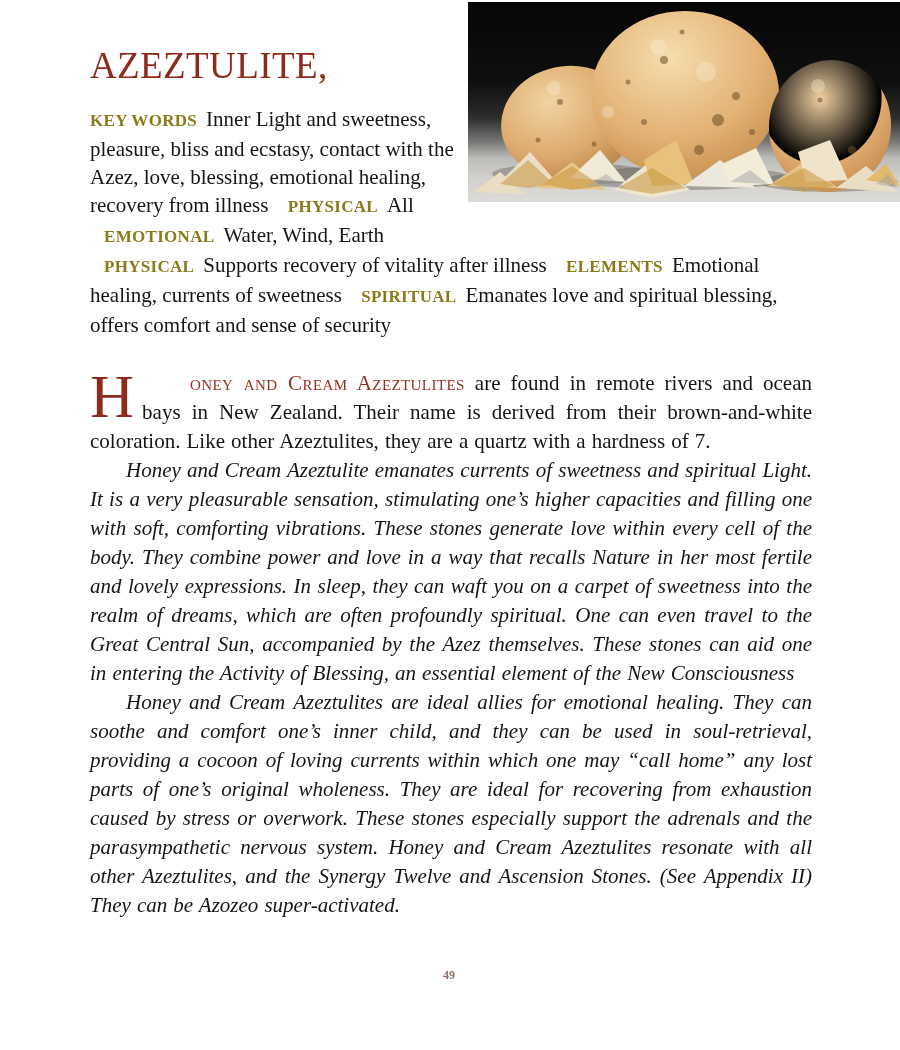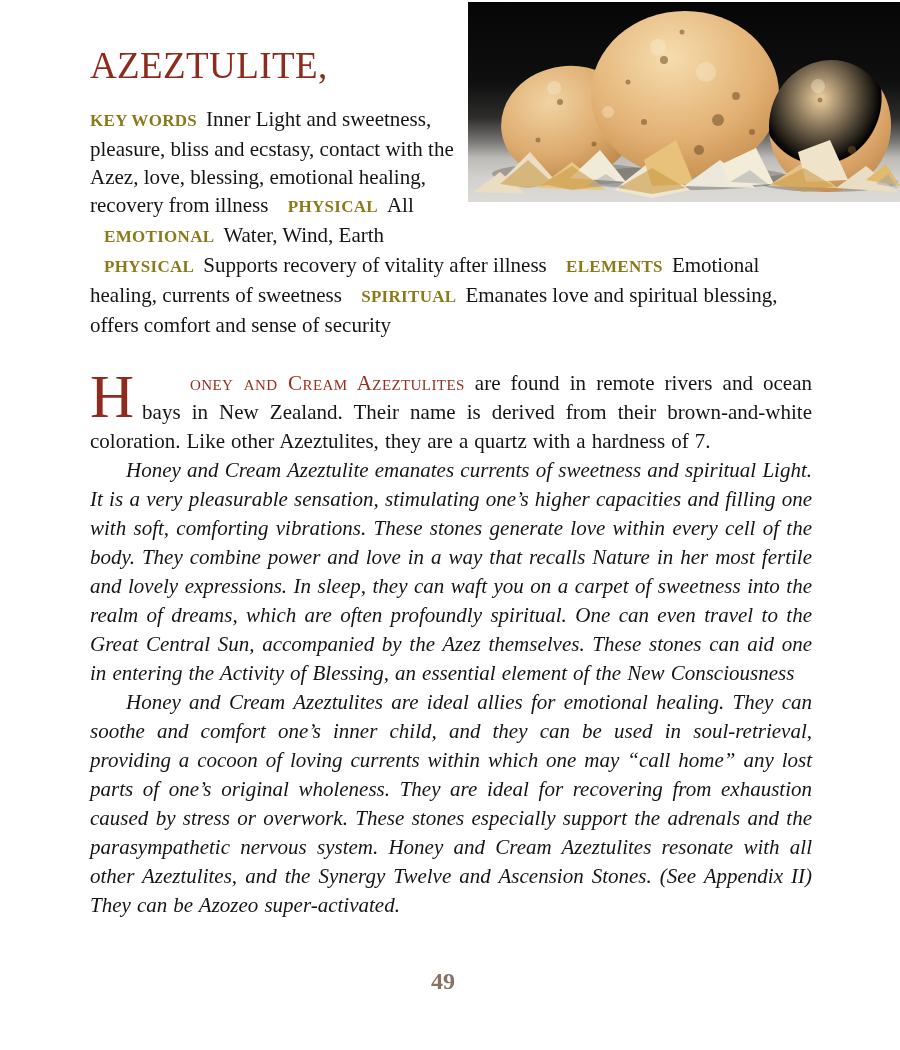--- a/index.html
+++ b/index.html
@@ -19,22 +19,22 @@
             letter-spacing:0.3px;margin:0 9px 0 14px;}
   .kw-label.first{margin-left:0;margin-top:19px;}
 
   .body-text{margin-top:30px;font-size:21px;line-height:29px;text-align:justify;word-spacing:0.04em;}
   .body-text p{margin:0;}
   .body-text p.indent{text-indent:36px;font-style:italic;}
   .dropcap{float:left;color:var(--title,#8e2b1c);font-size:61px;line-height:49px;
            padding:3px 8px 0 0;}
   .lead-caps{font-variant:small-caps;color:var(--smallcaps,#96301d);letter-spacing:0.4px;margin-left:48px;}
 
-  .page-number{position:absolute;top:968px;left:82px;width:722px;text-align:center;
-               font-weight:bold;font-size:24px;color:var(--page-number,#8a7263);}
+  .page-number{position:absolute;top:968px;left:88px;width:722px;text-align:center;
+               font-weight:bold;font-size:12px;color:var(--page-number,#8a7263);}
 </style>
 </head>
 <body>
 
 <div class="page">
 
   <figure class="photo" aria-label="Honey and Cream Azeztulite stones">
     <svg viewBox="0 0 432 200" xmlns="http://www.w3.org/2000/svg">
       <defs>
         <linearGradient id="bg" x1="0" y1="0" x2="0" y2="1">

